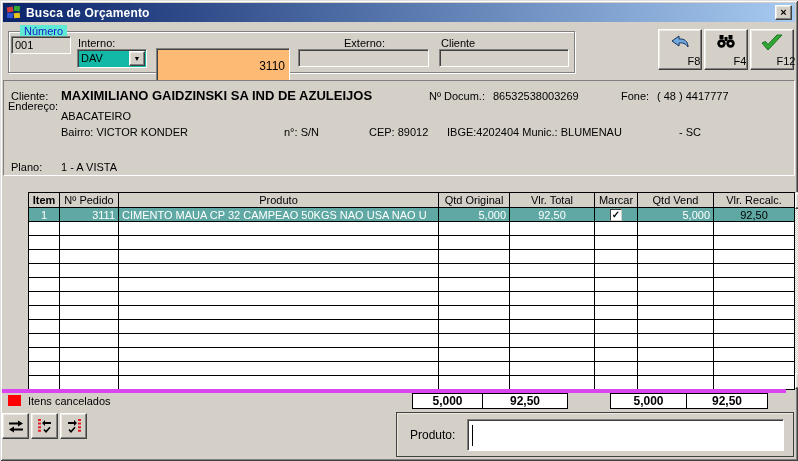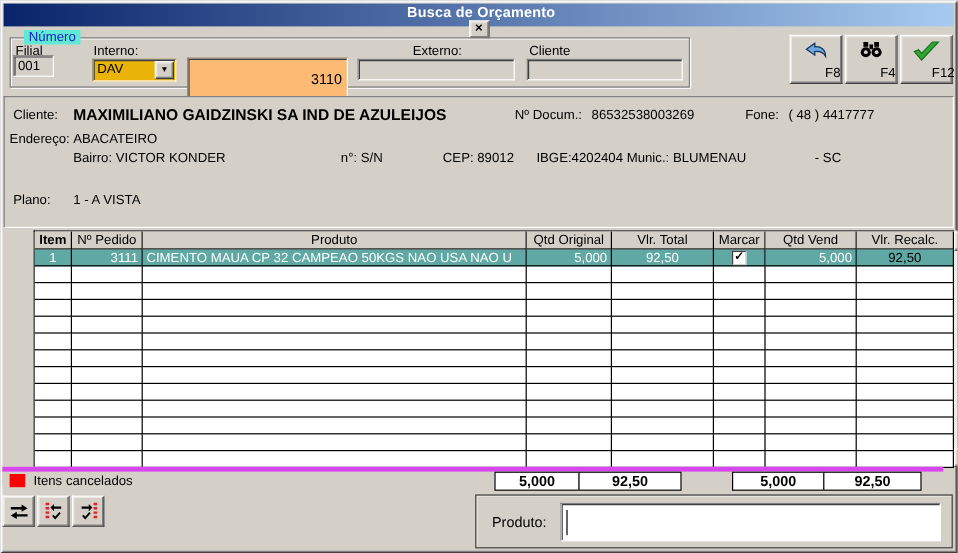--- a/index.html
+++ b/index.html
@@ -11,35 +11,35 @@
     box-shadow: inset 1px 1px 0 #DFDFDF, inset -1px -1px 0 #404040,
                 inset 2px 2px 0 #fff, inset -2px -2px 0 #808080;
     overflow: hidden;
   }
   .lbl { position:absolute; white-space:nowrap; }
   .sunken { border:1px solid; border-color:#808080 #fff #fff #808080; box-shadow: inset 1px 1px 0 #404040; }
   .raised { border:1px solid; border-color:#fff #404040 #404040 #fff; box-shadow: inset -1px -1px 0 #808080, inset 1px 1px 0 #ECE9E2; background:#D4D0C8; }
   
   .titlebar { position:absolute; left:3px; top:3px; width:792px; height:19px;
     background: linear-gradient(90deg,#0A246A,#A6CAF0);
-    display:flex; align-items:center; padding:0 3px;flex-direction:column; }
+    display:flex; align-items:center; padding:0 3px; }
   .title { color:#fff; font-weight:bold; font-size:12px; margin-left:4px; flex:1; letter-spacing:.2px; }
   .closebtn { width:17px; height:15px; font-size:11px; font-weight:bold; line-height:13px; text-align:center; color:#000; cursor:default; }
   
   .groupbox { position:absolute; left:8px; top:31px; width:567px; height:42px;
     border:1px solid #808080; box-shadow: inset 1px 1px 0 #fff, 1px 1px 0 #fff; }
   .grouplabel { position:absolute; left:20px; top:25px; background:#5eead4; padding:0 4px; color:#1A1AC8; }
   .field { position:absolute; background:#D4D0C8; line-height:15px; padding:1px 3px; overflow:hidden; }
   .combo-dd { position:absolute; right:1px; top:1px; width:16px; height:15px; font-size:7px; line-height:14px; text-align:center; }
   input.txt { position:absolute; font-family:"Liberation Sans",sans-serif; font-size:12px; padding:0 4px; outline:none; }
   
   .actbtn { position:absolute; top:29px; width:44px; height:41px; display:flex; flex-direction:column; align-items:center; justify-content:space-between; padding:4px 0 2px; }
   .actbtn .cap { font-size:11px;padding-left:28px; }
   
-  .infopanel { position:absolute; left:3px; top:80px; width:792px; height:110px;
+  .infopanel { position:absolute; left:3px; top:80px; width:792px; height:96px;
     border:1px solid; border-color:#808080 #fff #fff #808080; background:#D4D0C8; }
   .infopanel .name { font-weight:bold; font-size:13px; }
   
   .tablewrap { position:absolute; left:2px; top:192px; width:785px; height:197px; background:#D4D0C8;margin-left:26px; }
   .tgrid { position:absolute; left:0; top:0; width:767px; border-left:1px solid #000; border-top:1px solid #000; background:#fff; }
   .trow { display:grid; grid-template-columns:31px 59px 320px 71px 85px 43px 76px 81px; height:14px; background:#fff; }
   .thead.trow { height:15px; background:#D4D0C8; }
   .tcell { border-right:1px solid #000; border-bottom:1px solid #000; overflow:hidden; white-space:nowrap; line-height:12px; padding:0 3px; font-size:11px; display:flex; align-items:center; }
   .thead .tcell { background:#D4D0C8; justify-content:center; line-height:13px; }
   .a-r { justify-content:flex-end; } .a-c { justify-content:center; } .a-l { justify-content:flex-start; }
@@ -79,26 +79,26 @@
       <rect x="8" y="8" width="6" height="5" fill="#E8C21E" transform="rotate(-6 11 11)"></rect>
     </svg>
     <span class="title">Busca de Orçamento</span>
     <div class="closebtn raised">×</div>
   </div>
 
   <div class="groupbox"></div>
   <span class="grouplabel">Número</span>
 
   <span class="lbl" style="left:13px;top:37px;">Filial</span>
-  <div class="field sunken" style="left:11px;top:46px;width:34px;height:18px;">
+  <div class="field sunken" style="left:11px;top:36px;width:60px;height:18px;">
     <span>001</span>
   </div>
 
   <span class="lbl" style="left:78px;top:37px;">Interno:</span>
-  <div class="field sunken" style="left:77px;top:49px;width:70px;height:19px;background:#eab308;">
+  <div class="field sunken" style="left:77px;top:49px;width:70px;height:19px;background:#14b8a6;">
     <span>DAV</span>
     <div class="combo-dd raised">▼</div>
   </div>
   <input class="txt sunken" style="left: 156px; top: 48px; width: 134px; height: 36px; text-align: right; background: #fdba74;" value="3110">
 
   <span class="lbl" style="left:300px;top:37px;padding-left:44px;">Externo:</span>
   <div class="field sunken" style="left:298px;top:49px;width:131px;height:18px;">
     <span></span>
   </div>
 
@@ -133,21 +133,21 @@
   </div>
 
   <div class="infopanel">
     <span class="lbl" style="left:7px;top:9px;">Cliente:</span>
     <span class="lbl name" style="left:57px;top:7px;">MAXIMILIANO GAIDZINSKI SA IND DE AZULEIJOS</span>
     <span class="lbl" style="left:425px;top:9px;">Nº Docum.:</span>
     <span class="lbl" style="left:489px;top:9px;">86532538003269</span>
     <span class="lbl" style="left:617px;top:9px;">Fone:</span>
     <span class="lbl" style="left:653px;top:9px;">( 48 ) 4417777</span>
 
-    <span class="lbl" style="left:4px;top:29px;">Endereço:</span>
+    <span class="lbl" style="left:4px;top:19px;">Endereço:</span>
     <span class="lbl" style="left:57px;top:29px;">ABACATEIRO</span>
 
     <span class="lbl" style="left:57px;top:45px;">Bairro: VICTOR KONDER</span>
     <span class="lbl" style="left:280px;top:45px;">n°: S/N</span>
     <span class="lbl" style="left:365px;top:45px;">CEP: 89012</span>
     <span class="lbl" style="left:443px;top:45px;">IBGE:4202404 Munic.: BLUMENAU</span>
     <span class="lbl" style="left:675px;top:45px;">- SC</span>
 
     <span class="lbl" style="left:7px;top:80px;">Plano:</span>
     <span class="lbl" style="left:57px;top:80px;">1 - A VISTA</span>

